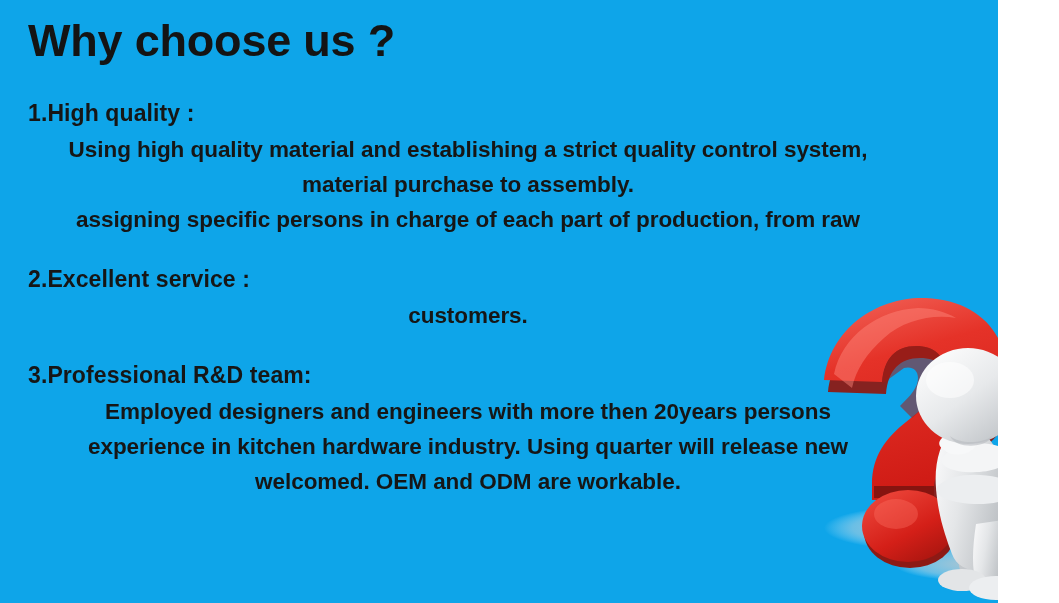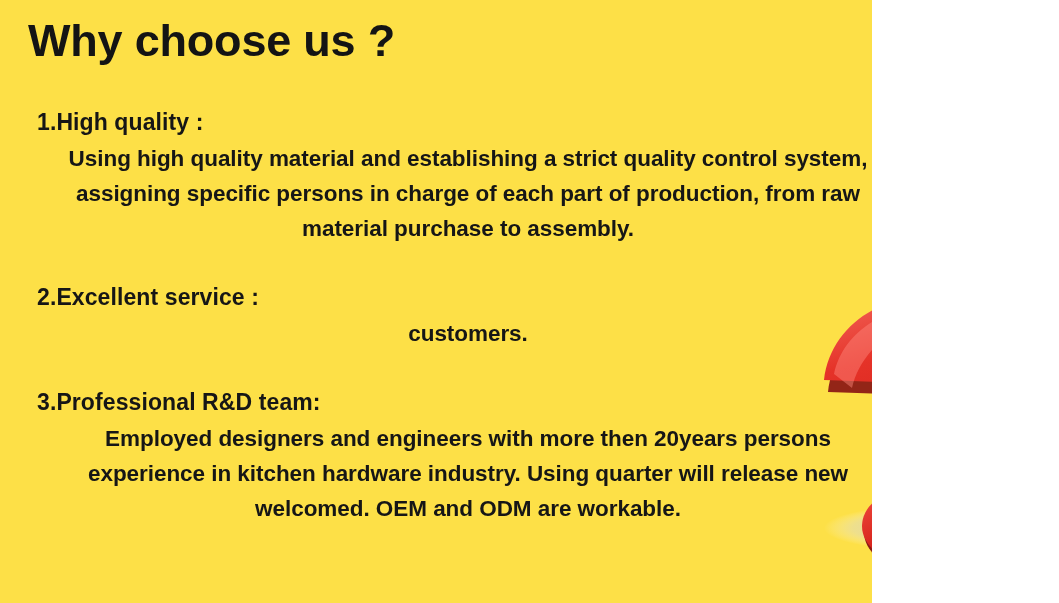--- a/index.html
+++ b/index.html
@@ -8,25 +8,24 @@
     padding: 0;
     background: #ffffff;
   }
   body {
     font-family: "Liberation Sans", "DejaVu Sans", sans-serif;
     -webkit-font-smoothing: antialiased;
   }
 
   #page {
     position: relative;
-    width: 864px;
+    width: 998px;
     height: 603px;
-    background: #fde047;
+    background: #0ea5e9;
     overflow: hidden;
-    padding-left: 8px;
   }
 
   
   .content {
     position: absolute;
     left: 28px;
     top: 0;
     width: 880px;
     height: 603px;
     z-index: 3;
@@ -37,21 +36,21 @@
     font-weight: 700;
     color: #141414;
     letter-spacing: -0.2px;
     line-height: 1;
     margin: 0;
     padding-top: 18px;
     white-space: nowrap;
   }
 
   .section {
-    margin: 9px;
+    margin: 0;
     padding: 0;
   }
   .section-1 { padding-top: 34px; }
   .section-2 { padding-top: 26px; }
   .section-3 { padding-top: 26px; }
 
   .section-heading {
     font-size: 23px;
     font-weight: 700;
     color: #161616;
@@ -194,22 +193,22 @@
   </div>
 
   <div class="content">
 
     <h1 class="page-title">Why choose us ?</h1>
 
     <div class="section section-1">
       <div class="section-heading">1.High quality :</div>
       <div class="section-body">
         <span class="line">Using high quality material and establishing a strict quality control system,</span>
+        <span class="line">material purchase to assembly.</span>
         <span class="line">assigning specific persons in charge of each part of production, from raw</span>
-        <span class="line">material purchase to assembly.</span>
       </div>
     </div>
 
     <div class="section section-2">
       <div class="section-heading">2.Excellent service :</div>
       <div class="section-body">
         <span class="line">customers.</span>
       </div>
     </div>
 

